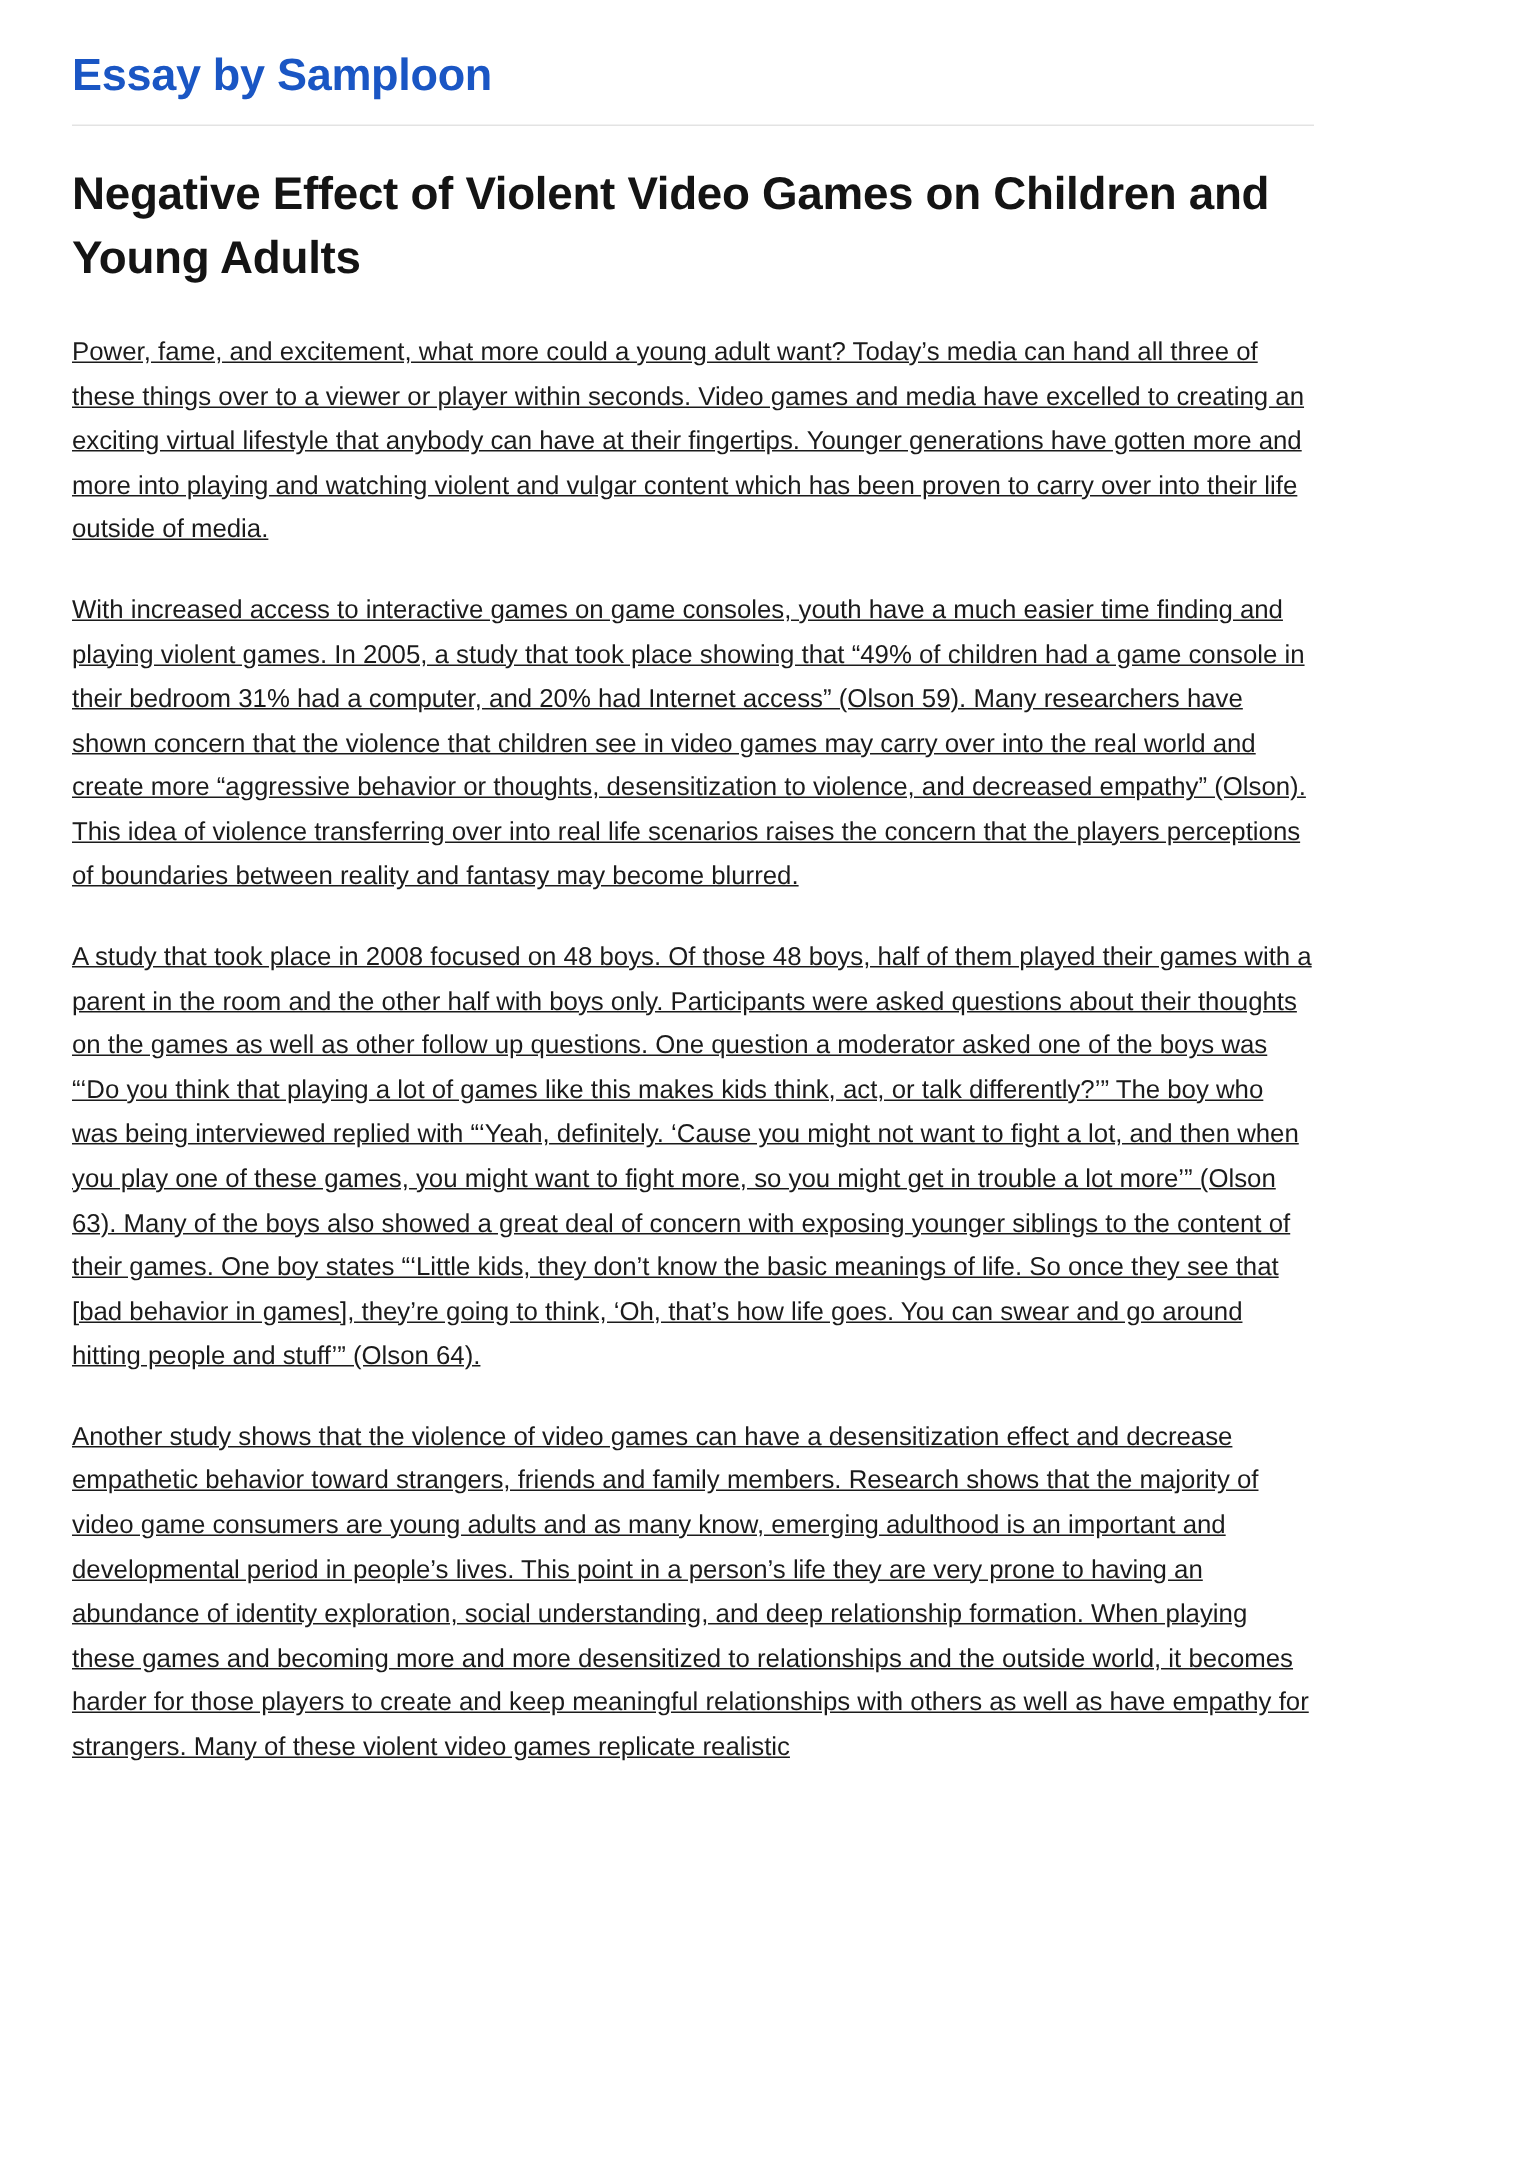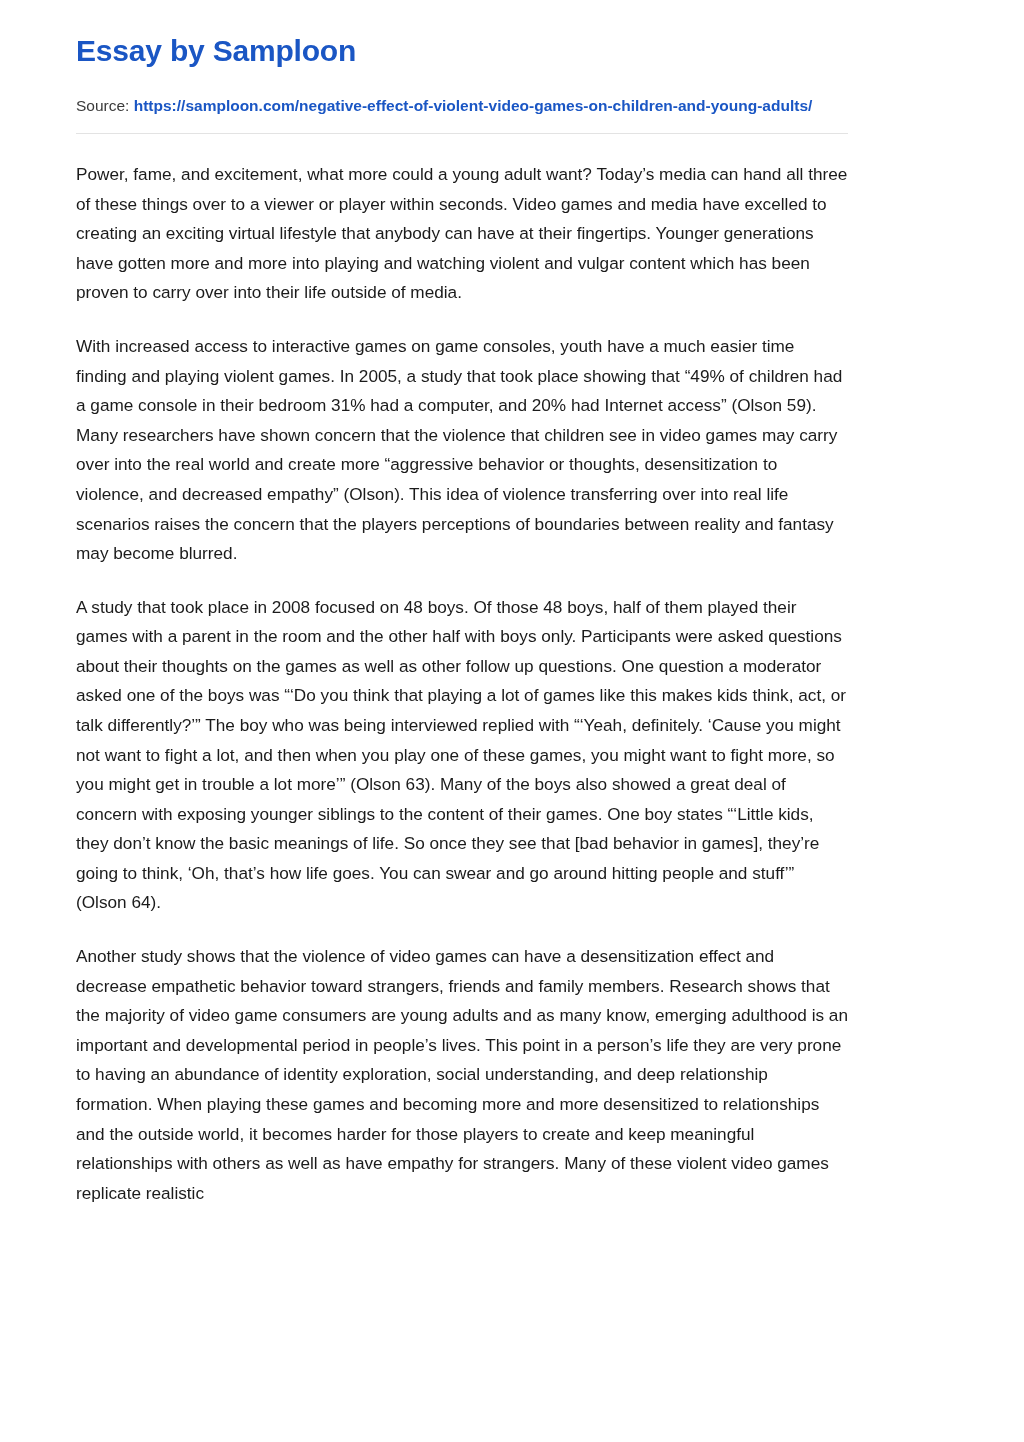--- a/index.html
+++ b/index.html
@@ -12,21 +12,21 @@
     height: 1442px;
     overflow: hidden;
     font-family: "Liberation Sans", sans-serif;
     color: #1a1a1a;
   }
   .page {
     position: relative;
     width: 924px;
     height: 1442px;
     box-sizing: border-box;
-    padding: 0 76px;
+    padding: 0 48px;
     background: #ffffff;
   }
   .site-header {
     padding-top: 34px;
   }
   .brand {
     font-size: 30px;
     font-weight: bold;
     letter-spacing: -0.2px;
     color: #1a56c4;
@@ -68,41 +68,39 @@
   .body-copy {
     margin-top: 26px;
   }
   .body-copy p {
     margin: 0 0 24px 0;
     font-size: 17.2px;
     line-height: 1.72;
     color: #1b1b1b;
     max-width: 850px;
     text-align: left;
+    text-decoration: underline;
   }
   .body-copy p:last-child {
     margin-bottom: 16px;
   }
 </style>
 </head>
 <body>
 
 <div class="page">
 
   <div class="site-header">
     <div class="brand">Essay by Samploon</div>
   </div>
 
-  <div class="source-line">
-    <span class="source-label">Source:</span>
-    <span> </span><a class="source-url" href="#">https://samploon.com/negative-effect-of-violent-video-games-on-children-and-young-adults/</a>
-  </div>
 
   <hr class="divider">
 
+  <h1 class="doc-title">Negative Effect of Violent Video Games on Children and Young Adults</h1>
 
   <div class="body-copy">
     <p>Power, fame, and excitement, what more could a young adult want? Today’s media can hand all three of these things over to a viewer or player within seconds. Video games and media have excelled to creating an exciting virtual lifestyle that anybody can have at their fingertips. Younger generations have gotten more and more into playing and watching violent and vulgar content which has been proven to carry over into their life outside of media.</p>
     <p>With increased access to interactive games on game consoles, youth have a much easier time finding and playing violent games. In 2005, a study that took place showing that “49% of children had a game console in their bedroom 31% had a computer, and 20% had Internet access” (Olson 59). Many researchers have shown concern that the violence that children see in video games may carry over into the real world and create more “aggressive behavior or thoughts, desensitization to violence, and decreased empathy” (Olson). This idea of violence transferring over into real life scenarios raises the concern that the players perceptions of boundaries between reality and fantasy may become blurred.</p>
     <p>A study that took place in 2008 focused on 48 boys. Of those 48 boys, half of them played their games with a parent in the room and the other half with boys only. Participants were asked questions about their thoughts on the games as well as other follow up questions. One question a moderator asked one of the boys was “‘Do you think that playing a lot of games like this makes kids think, act, or talk differently?’” The boy who was being interviewed replied with “‘Yeah, definitely. ‘Cause you might not want to fight a lot, and then when you play one of these games, you might want to fight more, so you might get in trouble a lot more’” (Olson 63). Many of the boys also showed a great deal of concern with exposing younger siblings to the content of their games. One boy states “‘Little kids, they don’t know the basic meanings of life. So once they see that [bad behavior in games], they’re going to think, ‘Oh, that’s how life goes. You can swear and go around hitting people and stuff’” (Olson 64).</p>
     <p>Another study shows that the violence of video games can have a desensitization effect and decrease empathetic behavior toward strangers, friends and family members. Research shows that the majority of video game consumers are young adults and as many know, emerging adulthood is an important and developmental period in people’s lives. This point in a person’s life they are very prone to having an abundance of identity exploration, social understanding, and deep relationship formation. When playing these games and becoming more and more desensitized to relationships and the outside world, it becomes harder for those players to create and keep meaningful relationships with others as well as have empathy for strangers. Many of these violent video games replicate realistic</p>
   </div>
 
 </div>
 

